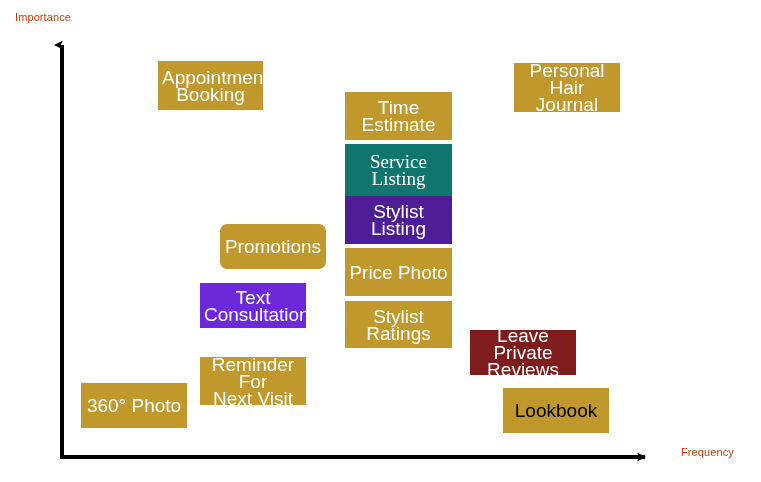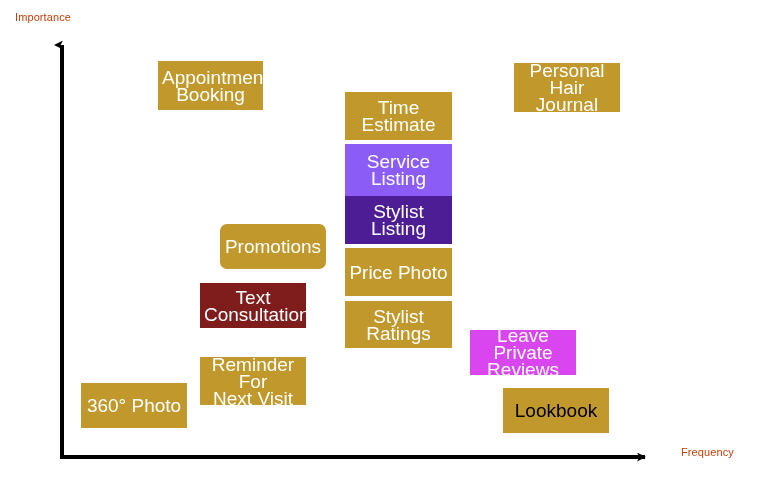--- a/index.html
+++ b/index.html
@@ -84,39 +84,39 @@
   <div id="boxes-layer">
       <div class="feature-box" style="left: 158px; top: 61px; width: 105px; height: 49px; background: rgb(193, 152, 43); color: rgb(255, 255, 255);">
         <span>Appointment<br>Booking</span>
       </div>
       <div class="feature-box" style="left: 514px; top: 63px; width: 106px; height: 49px; background: rgb(193, 152, 43); color: rgb(255, 255, 255);">
         <span>Personal Hair<br>Journal</span>
       </div>
       <div class="feature-box" style="left: 345px; top: 92px; width: 107px; height: 48px; background: rgb(193, 152, 43); color: rgb(255, 255, 255);">
         <span>Time<br>Estimate</span>
       </div>
-      <div class="feature-box" style="left: 345px; top: 144px; width: 107px; height: 52px; background: #8b5cf6; color: rgb(255, 255, 255);">
+      <div class="feature-box" style="left: 345px; top: 144px; width: 107px; height: 52px; background: #0f766e; color: rgb(255, 255, 255); font-family: Liberation Serif, serif;">
         <span>Service Listing</span>
       </div>
       <div class="feature-box" style="left: 345px; top: 196px; width: 107px; height: 48px; background: #4c1d95; color: rgb(255, 255, 255);">
         <span>Stylist Listing</span>
       </div>
       <div class="feature-box" style="left: 220px; top: 224px; width: 106px; height: 45px; background: rgb(193, 152, 43); color: rgb(255, 255, 255); border-radius: 7px;">
         <span>Promotions</span>
       </div>
       <div class="feature-box" style="left: 345px; top: 248px; width: 107px; height: 48px; background: rgb(193, 152, 43); color: rgb(255, 255, 255);">
         <span>Price Photo</span>
       </div>
-      <div class="feature-box" style="left: 200px; top: 283px; width: 106px; height: 45px; background: #7f1d1d; color: rgb(255, 255, 255);">
+      <div class="feature-box" style="left: 200px; top: 283px; width: 106px; height: 45px; background: #6d28d9; color: rgb(255, 255, 255);">
         <span>Text<br>Consultation</span>
       </div>
       <div class="feature-box" style="left: 345px; top: 301px; width: 107px; height: 47px; background: rgb(193, 152, 43); color: rgb(255, 255, 255);">
         <span>Stylist Ratings</span>
       </div>
-      <div class="feature-box" style="left: 470px; top: 330px; width: 106px; height: 45px; background: #d946ef; color: rgb(255, 255, 255);">
+      <div class="feature-box" style="left: 470px; top: 330px; width: 106px; height: 45px; background: #7f1d1d; color: rgb(255, 255, 255);">
         <span>Leave Private<br>Reviews</span>
       </div>
       <div class="feature-box" style="left: 200px; top: 357px; width: 106px; height: 48px; background: rgb(193, 152, 43); color: rgb(255, 255, 255);">
         <span>Reminder For<br>Next Visit</span>
       </div>
       <div class="feature-box" style="left: 503px; top: 388px; width: 106px; height: 45px; background: rgb(193, 152, 43); color: #000000;">
         <span>Lookbook</span>
       </div>
       <div class="feature-box" style="left: 81px; top: 383px; width: 106px; height: 45px; background: rgb(193, 152, 43); color: rgb(255, 255, 255);">
         <span>360° Photo</span>

